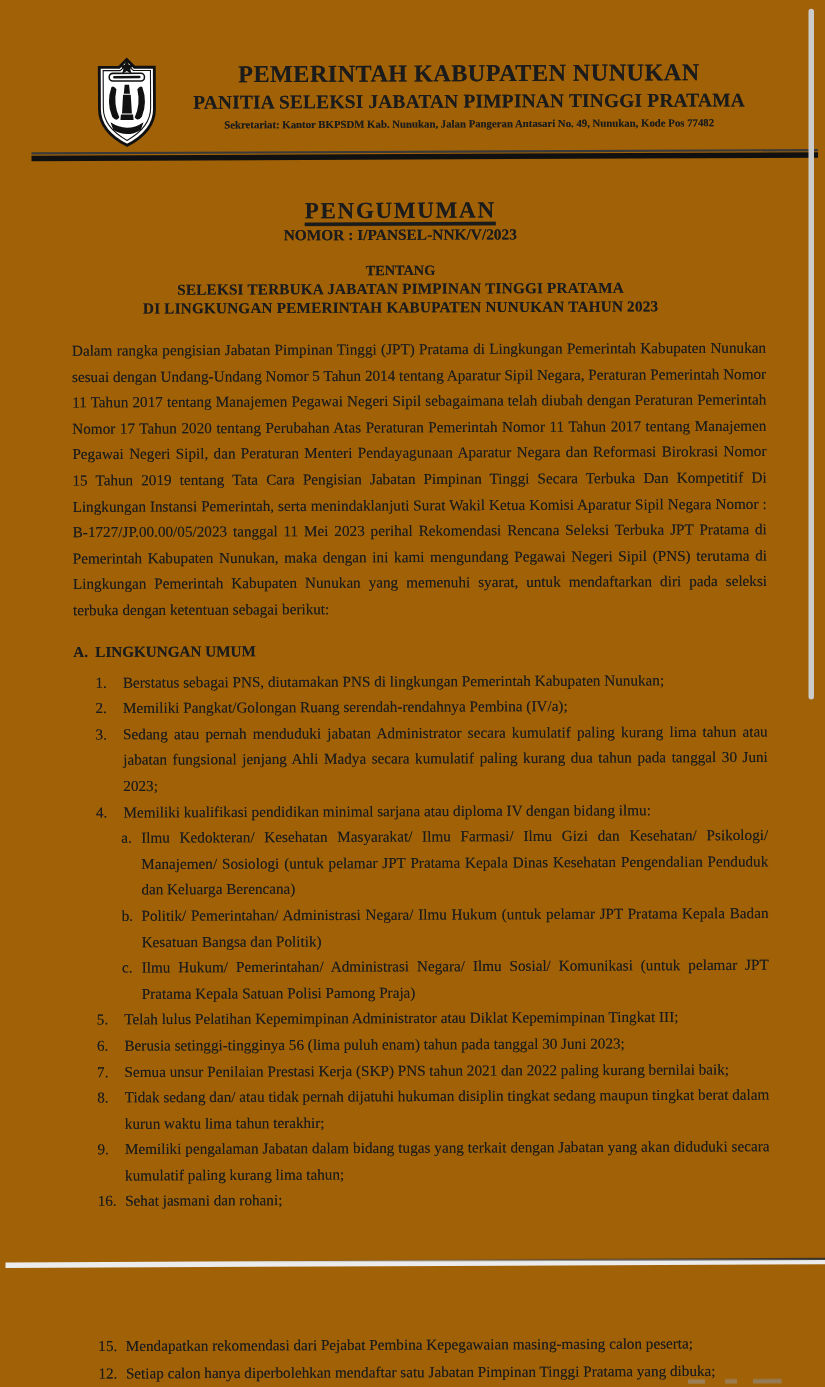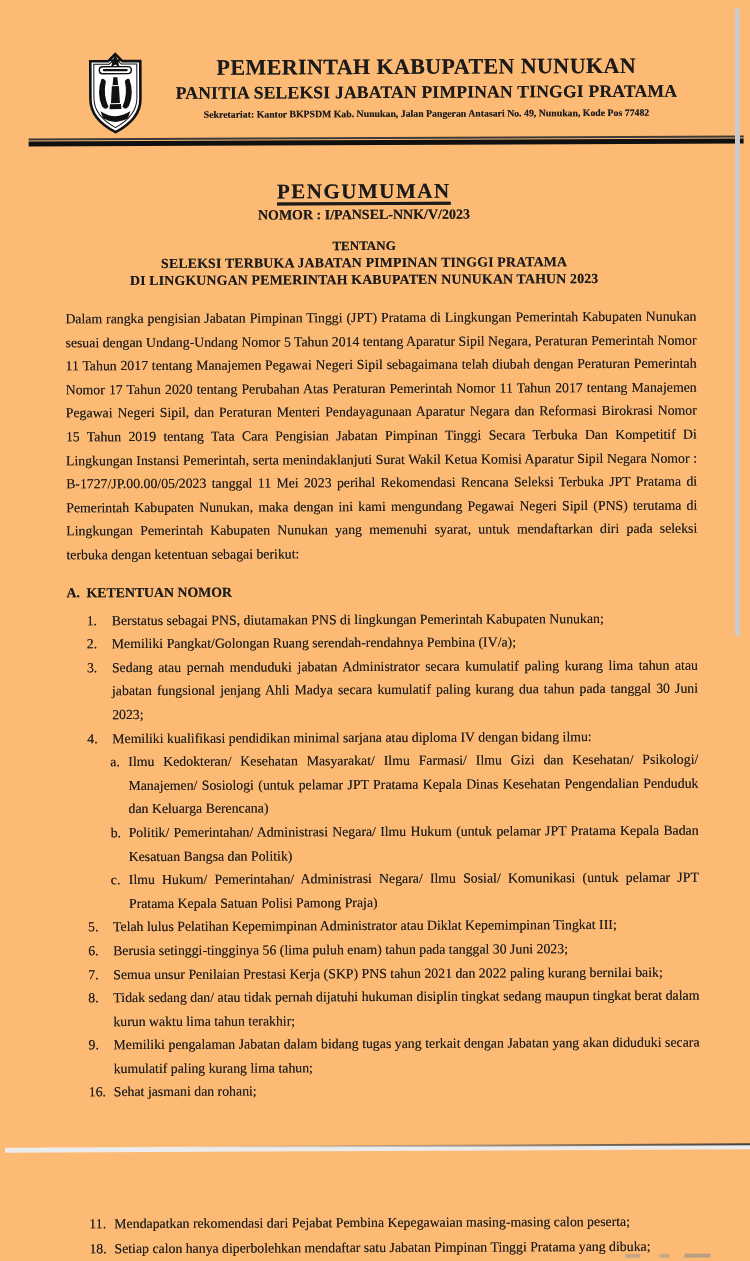--- a/index.html
+++ b/index.html
@@ -1,19 +1,19 @@
 <!DOCTYPE html>
 <html><head>
 <meta charset="utf-8">
 <style>
   html,body{margin:0;padding:0;background:#ffffff;}
   .screen{
     position:relative;
     width:750px;height:1261px;
-    background:#fdba74;
+    background:#a16207;
     overflow:hidden;
     font-family:"Liberation Serif", serif;
     color:#1b1b1b;
     border-right:1px solid #eeeeee;
   }
   .content{
     position:absolute;inset:0;
     transform:rotate(-0.25deg);
     transform-origin:50% 0;
   }
@@ -124,21 +124,21 @@
       <div class="t-about">TENTANG</div>
       <div class="t-subject">SELEKSI TERBUKA JABATAN PIMPINAN TINGGI PRATAMA</div>
       <div class="t-subject">DI LINGKUNGAN PEMERINTAH KABUPATEN NUNUKAN TAHUN 2023</div>
     </div>
 
     <p class="para">Dalam rangka pengisian Jabatan Pimpinan Tinggi (JPT) Pratama di Lingkungan Pemerintah Kabupaten Nunukan sesuai dengan Undang-Undang Nomor 5 Tahun 2014 tentang Aparatur Sipil Negara, Peraturan Pemerintah Nomor 11 Tahun 2017 tentang Manajemen Pegawai Negeri Sipil sebagaimana telah diubah dengan Peraturan Pemerintah Nomor 17 Tahun 2020 tentang Perubahan Atas Peraturan Pemerintah Nomor 11 Tahun 2017 tentang Manajemen Pegawai Negeri Sipil, dan Peraturan Menteri Pendayagunaan Aparatur Negara dan Reformasi Birokrasi Nomor 15 Tahun 2019 tentang Tata Cara Pengisian Jabatan Pimpinan Tinggi Secara Terbuka Dan Kompetitif Di Lingkungan Instansi Pemerintah, serta menindaklanjuti Surat Wakil Ketua Komisi Aparatur Sipil Negara Nomor : B-1727/JP.00.00/05/2023 tanggal 11 Mei 2023 perihal Rekomendasi Rencana Seleksi Terbuka JPT Pratama di Pemerintah Kabupaten Nunukan, maka dengan ini kami mengundang Pegawai Negeri Sipil (PNS) terutama di Lingkungan Pemerintah Kabupaten Nunukan yang memenuhi syarat, untuk mendaftarkan diri pada seleksi terbuka dengan ketentuan sebagai berikut:</p>
 
     <div class="section">
       <div class="sec-head">
         <span class="sec-label">A.</span>
-        <span>KETENTUAN NOMOR</span>
+        <span>LINGKUNGAN UMUM</span>
       </div>
       <div class="list">
           <div class="li">
             <span class="num">1.</span>
             <div class="txt">Berstatus sebagai PNS, diutamakan PNS di lingkungan Pemerintah Kabupaten Nunukan;</div>
           </div>
           <div class="li">
             <span class="num">2.</span>
             <div class="txt">Memiliki Pangkat/Golongan Ruang serendah-rendahnya Pembina (IV/a);</div>
           </div>
@@ -188,25 +188,25 @@
           </div>
         </div>
     </div>
 
     <div class="page-break">
         <div class="edge"></div>
       </div>
 
     <div class="list list2">
         <div class="li">
-          <span class="num">11.</span>
+          <span class="num">15.</span>
           <div class="txt">Mendapatkan rekomendasi dari Pejabat Pembina Kepegawaian masing-masing calon peserta;</div>
         </div>
         <div class="li">
-          <span class="num">18.</span>
+          <span class="num">12.</span>
           <div class="txt">Setiap calon hanya diperbolehkan mendaftar satu Jabatan Pimpinan Tinggi Pratama yang dibuka;</div>
         </div>
       </div>
 
     <div class="bottom-smudge"></div>
   </div>
 
   <div class="scrollbar-thumb"></div>
 </div>
 

